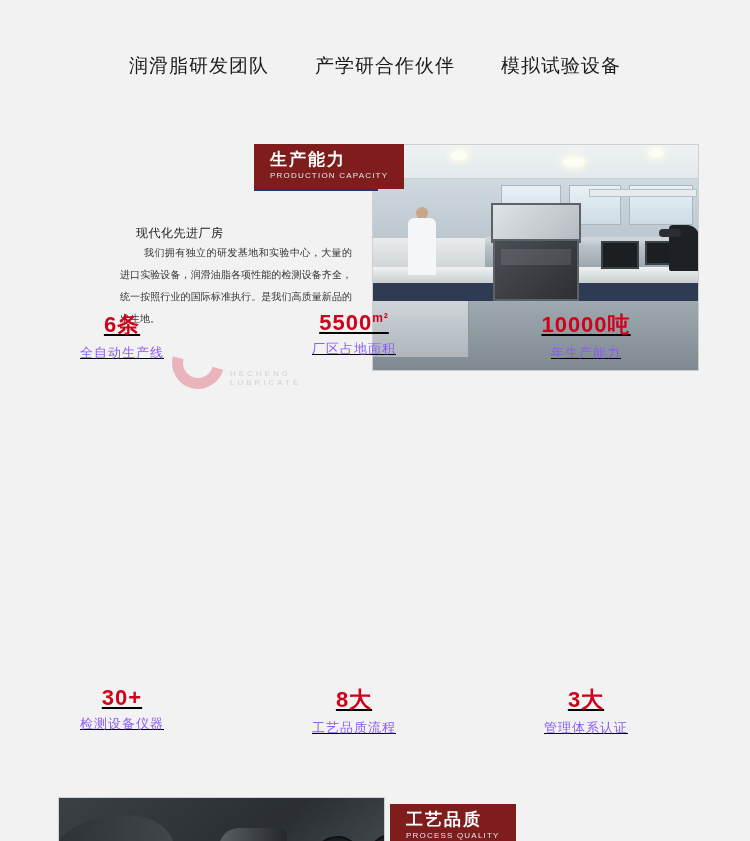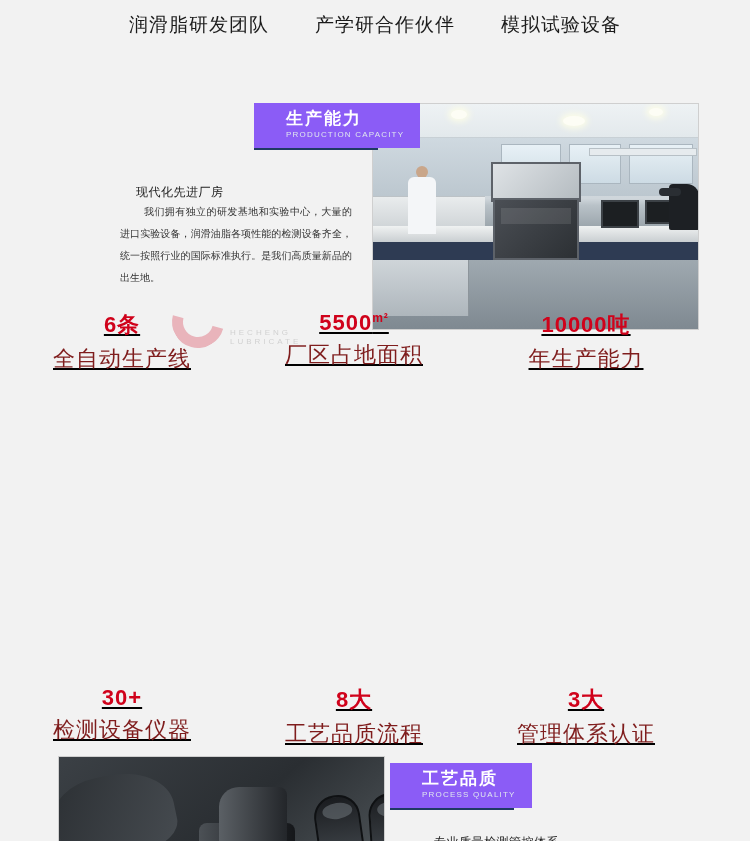--- a/index.html
+++ b/index.html
@@ -14,20 +14,21 @@
   }
 
   
   .top-nav {
     display: flex;
     justify-content: center;
     align-items: center;
     gap: 46px;
     padding-top: 6px;
     height: 44px;
+    margin-top: 41px;
   }
   .top-nav-item {
     font-size: 19px;
     color: #1b1b1b;
     letter-spacing: 1px;
     white-space: nowrap;
   }
 
   
   .section {
@@ -135,23 +136,23 @@
   }
   .lab-drawers {
     position: absolute; left: 0; top: 156px; width: 96px; height: 56px;
     background: linear-gradient(to bottom, #cfd5d9, #aeb6bc);
     border-right: 1px solid #8d959b;
   }
 
   
   .badge {
     position: absolute;
-    background: #8b5cf6;
+    background: #7f1d1d;
     color: #fff;
-    padding: 6px 16px 8px 32px;
+    padding: 6px 16px 8px 16px;
     z-index: 5;
   }
   .badge .badge-cn {
     font-size: 17px;
     font-weight: bold;
     letter-spacing: 2px;
     line-height: 20px;
   }
   .badge .badge-en {
     font-size: 8px;
@@ -239,22 +240,22 @@
   }
   .stat-num {
     color: #d0021b;
     font-size: 22px;
     font-weight: bold;
     letter-spacing: 1px;
     margin-bottom: 4px;
   }
   .stat-num sup { font-size: 12px; }
   .stat-label {
-    font-size: 22px;
-    color: #7f1d1d;
+    font-size: 13px;
+    color: #8b5cf6;
     letter-spacing: 1px;
   }
   .stats1 { top: 310px; }
   .stats2 { top: 685px; }
   .stats .stat:nth-child(1) { margin-left: 6px; }
 
   
   .sec2 { position: relative; }
   .photo-micro {
     position: absolute;

